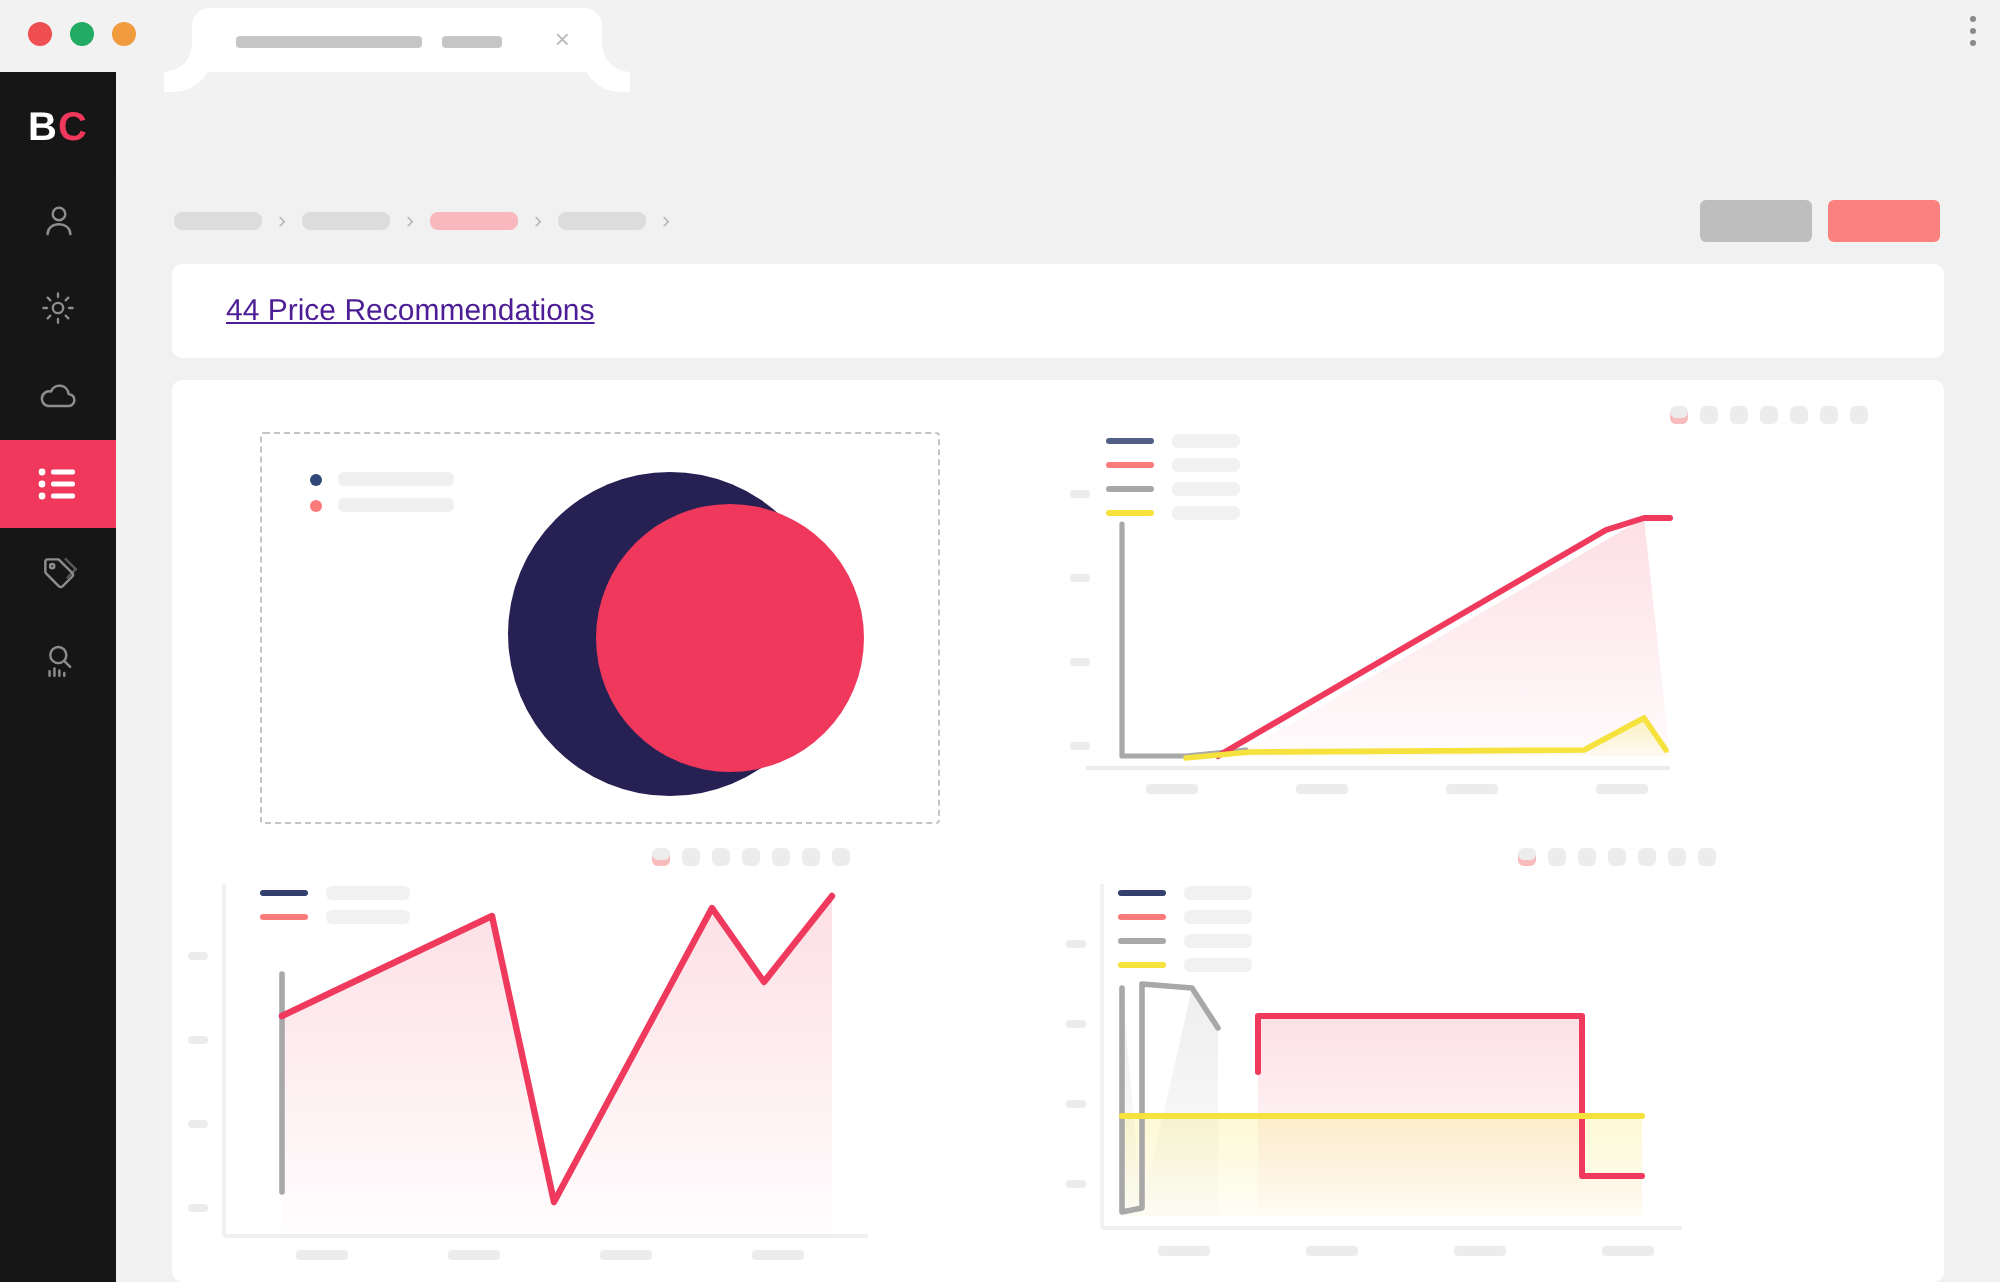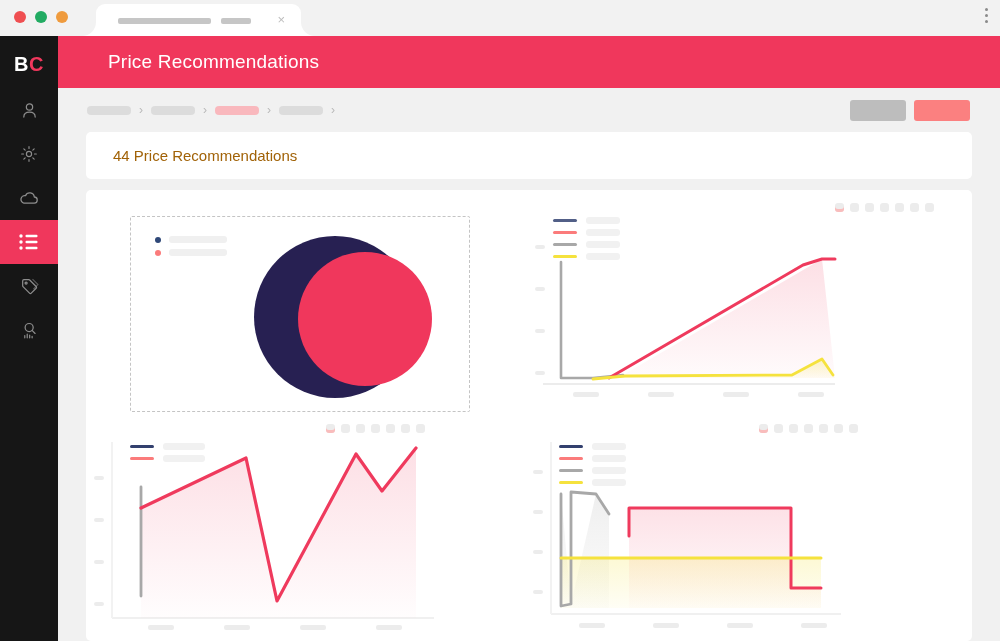--- a/index.html
+++ b/index.html
@@ -99,21 +99,21 @@
   .chev { color: #b9b9b9; font-size: 12px; line-height: 12px; }
   .hdr-actions { position: absolute; right: 30px; top: 12px; display: flex; gap: 8px; }
   .hdr-btn { width: 56px; height: 21px; border-radius: 3px; cursor: pointer; }
   .hdr-btn.grey { background: #bdbdbd; }
   .hdr-btn.pink { background: #fb8080; }
 
   
   .content { position: absolute; left: 58px; top: 132px; width: 942px; height: 509px; background: #f1f1f1; }
   .card { background: #ffffff; border-radius: 5px; margin: 0 28px; }
   .title-card { height: 47px; display: flex; align-items: center; padding-left: 27px; margin-top: 0; }
-  .title-card .txt { font-size: 15px; color: #a16207; }
+  .title-card .txt { font-size: 15px; color: #4c1d95; text-decoration: underline; }
   .charts-card { margin-top: 11px; height: 451px; position: relative; overflow: hidden; }
 
   .chart-grid { display: grid; grid-template-columns: 1fr 1fr; grid-template-rows: 228px 228px; }
   .chart-cell { position: relative; }
 
   
   .dashed-box {
     position: absolute; left: 44px; top: 26px;
     width: 340px; height: 196px;
     border: 1px dashed #c4c4c4; border-radius: 2px;
@@ -228,23 +228,20 @@
       <span>
         <svg width="21" height="21" viewBox="0 0 24 24" fill="none" stroke="#8d8d8d" stroke-width="1.4">
           <circle cx="11.6" cy="8.6" r="4.6"></circle>
           <path d="M15.2 12.2l3.2 3.2" stroke-linecap="round"></path>
           <path d="M6.6 20.4v-2.6M9.4 20.4v-4.2M12.2 20.4v-3M15 20.4v-1.6" stroke-linecap="round"></path>
         </svg>
       </span>
     </div>
   </div>
 
-  <div class="app-header">
-    <div class="app-title">Price Recommendations</div>
-  </div>
 
   <div class="crumb-bar">
     <div class="crumbs">
       <span class="crumb" style="width:44px"></span>
       <span class="chev">›</span>
       <span class="crumb" style="width:44px"></span>
       <span class="chev">›</span>
       <span class="crumb accent" style="width:44px"></span>
       <span class="chev">›</span>
       <span class="crumb" style="width:44px"></span>

